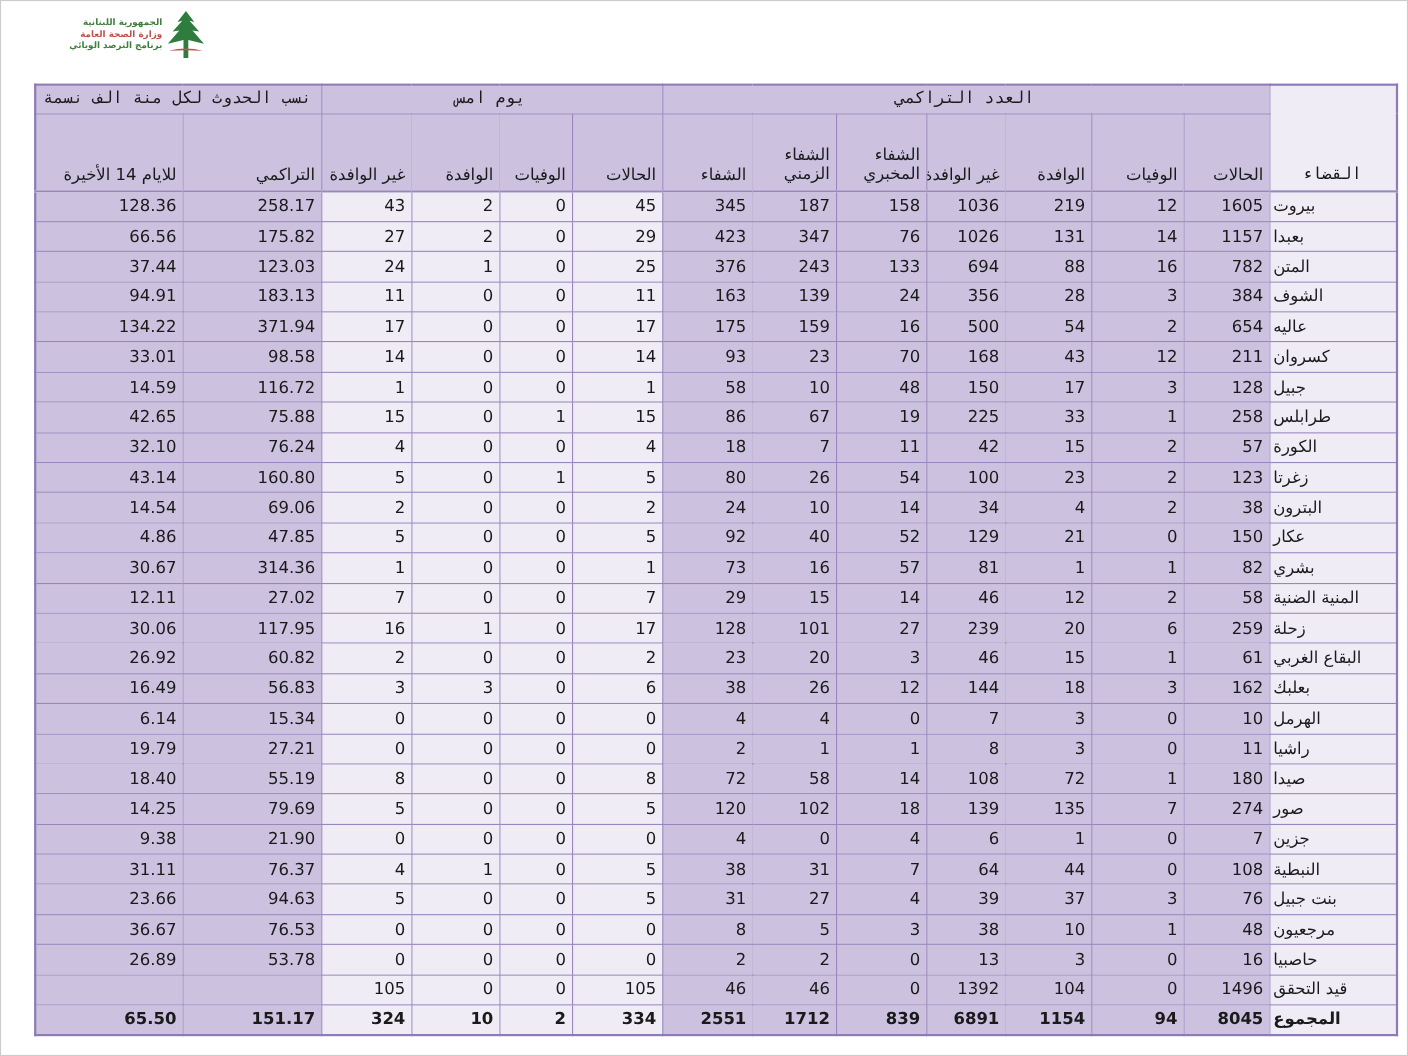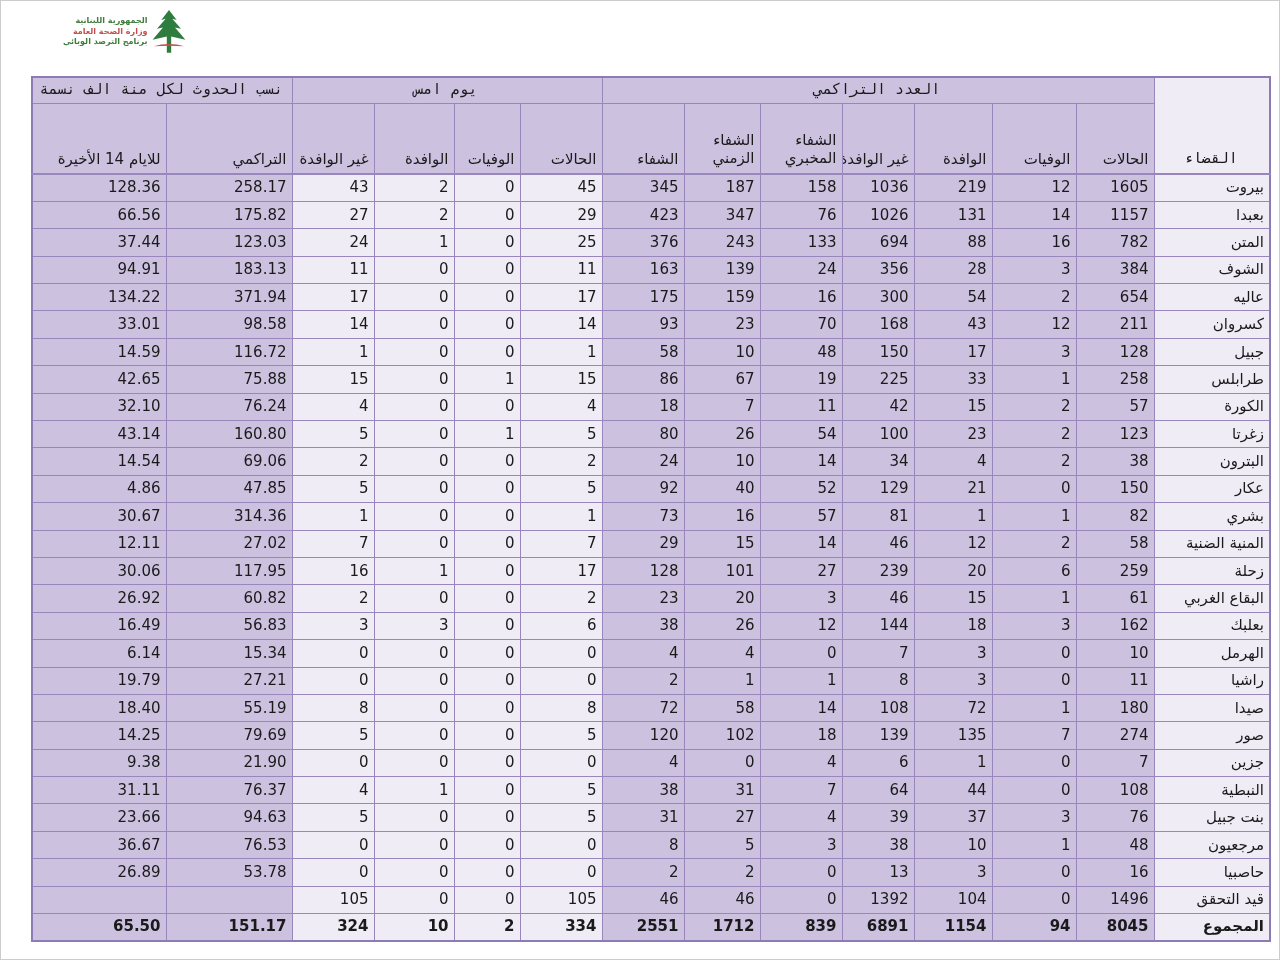--- a/index.html
+++ b/index.html
@@ -31,21 +31,21 @@
   }
   .purple { background:#ccc2e0; }
   .light  { background:#efecf5; }
   .report th { font-weight:normal; }
   .h1 th { height:26px; text-align:center;font-family:Liberation Mono, monospace; }
   .h2 th { height:71px; vertical-align:bottom; text-align:right; padding-bottom:5px; }
   .h2 th.wrap { white-space:normal; line-height:1.25; }
   th.qada { vertical-align:bottom; text-align:center; padding-bottom:5px; }
   thead tr.h2 th, thead th.qada { border-bottom-width:2px;margin-top:24px; }
   tbody td { height:27.4px; text-align:right; }
-  tbody td.name { text-align:right; }
+  tbody td.name { text-align:left; }
   tr.total-row td { font-weight:bold; }
 </style>
 </head>
 <body>
 
 <div class="page">
 
   <div class="logo">
     <div class="logo-text">
       <div class="logo-l1">الجمهورية اللبنانية</div>
@@ -162,21 +162,21 @@
           <td class="num light">0</td>
           <td class="num light">11</td>
           <td class="num purple">183.13</td>
           <td class="num purple">94.91</td>
         </tr>
         <tr>
           <td class="name light">عاليه</td>
           <td class="num purple">654</td>
           <td class="num purple">2</td>
           <td class="num purple">54</td>
-          <td class="num purple">300</td>
+          <td class="num purple">500</td>
           <td class="num purple">16</td>
           <td class="num purple">159</td>
           <td class="num purple">175</td>
           <td class="num light">17</td>
           <td class="num light">0</td>
           <td class="num light">0</td>
           <td class="num light">17</td>
           <td class="num purple">371.94</td>
           <td class="num purple">134.22</td>
         </tr>

